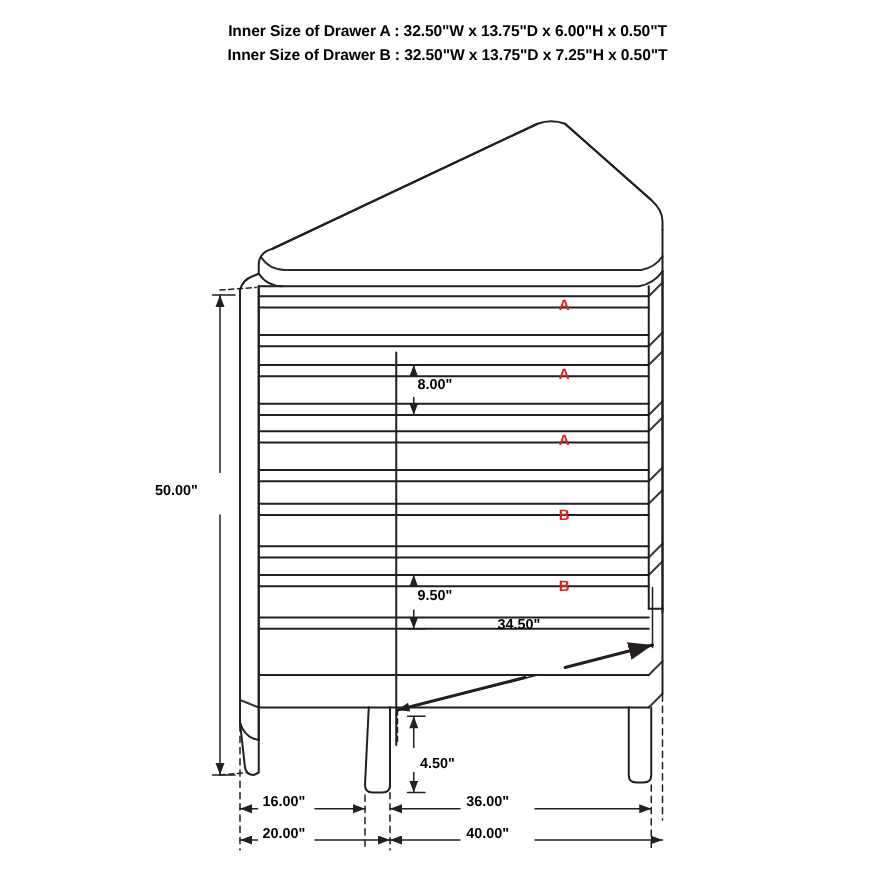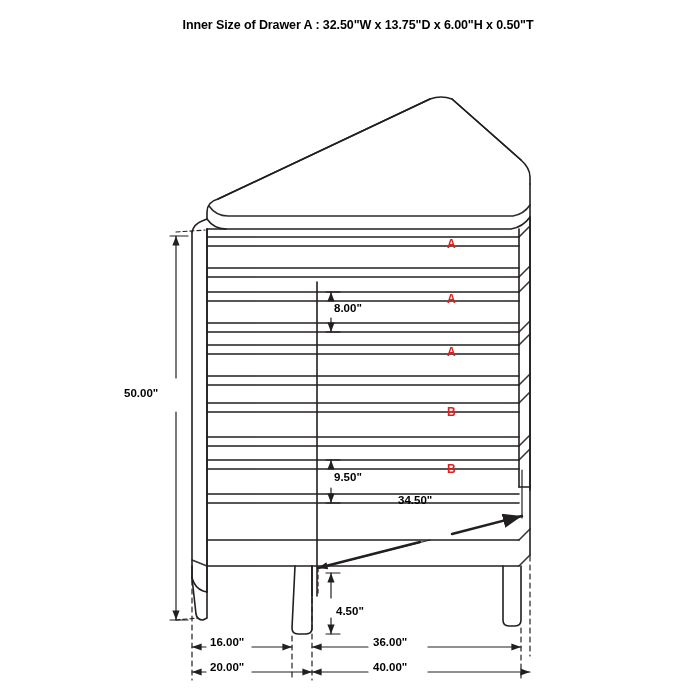--- a/index.html
+++ b/index.html
@@ -53,20 +53,21 @@
     white-space: nowrap;
   }
 </style>
 </head>
 <body>
 
 <div id="page">
 
   <div class="header">
     <div>Inner Size of Drawer A : 32.50"W x 13.75"D x 6.00"H x 0.50"T</div>
+    <div>Inner Size of Drawer B : 32.50"W x 13.75"D x 7.25"H x 0.50"T</div>
   </div>
 
   <div id="svgwrap">
     <svg width="700" height="700" viewBox="0 0 700 700" xmlns="http://www.w3.org/2000/svg">
       <g fill="none" stroke="#231f20" stroke-width="1.6" stroke-linejoin="round" stroke-linecap="round">
 
         <path d="M 207,219 L 207,212 Q 207,202 218,199 L 430,99 Q 441,95 452,99 L 521,160 Q 530,168 530,177 L 530,184"></path>
         <path d="M 207,219 Q 214,229 226,229 L 511,229 Q 523,227 530,217 L 530,184"></path>
 
         <path d="M 209,206 Q 216,216 228,216 L 513,216 Q 524,214 530,205" opacity="0.95"></path>

